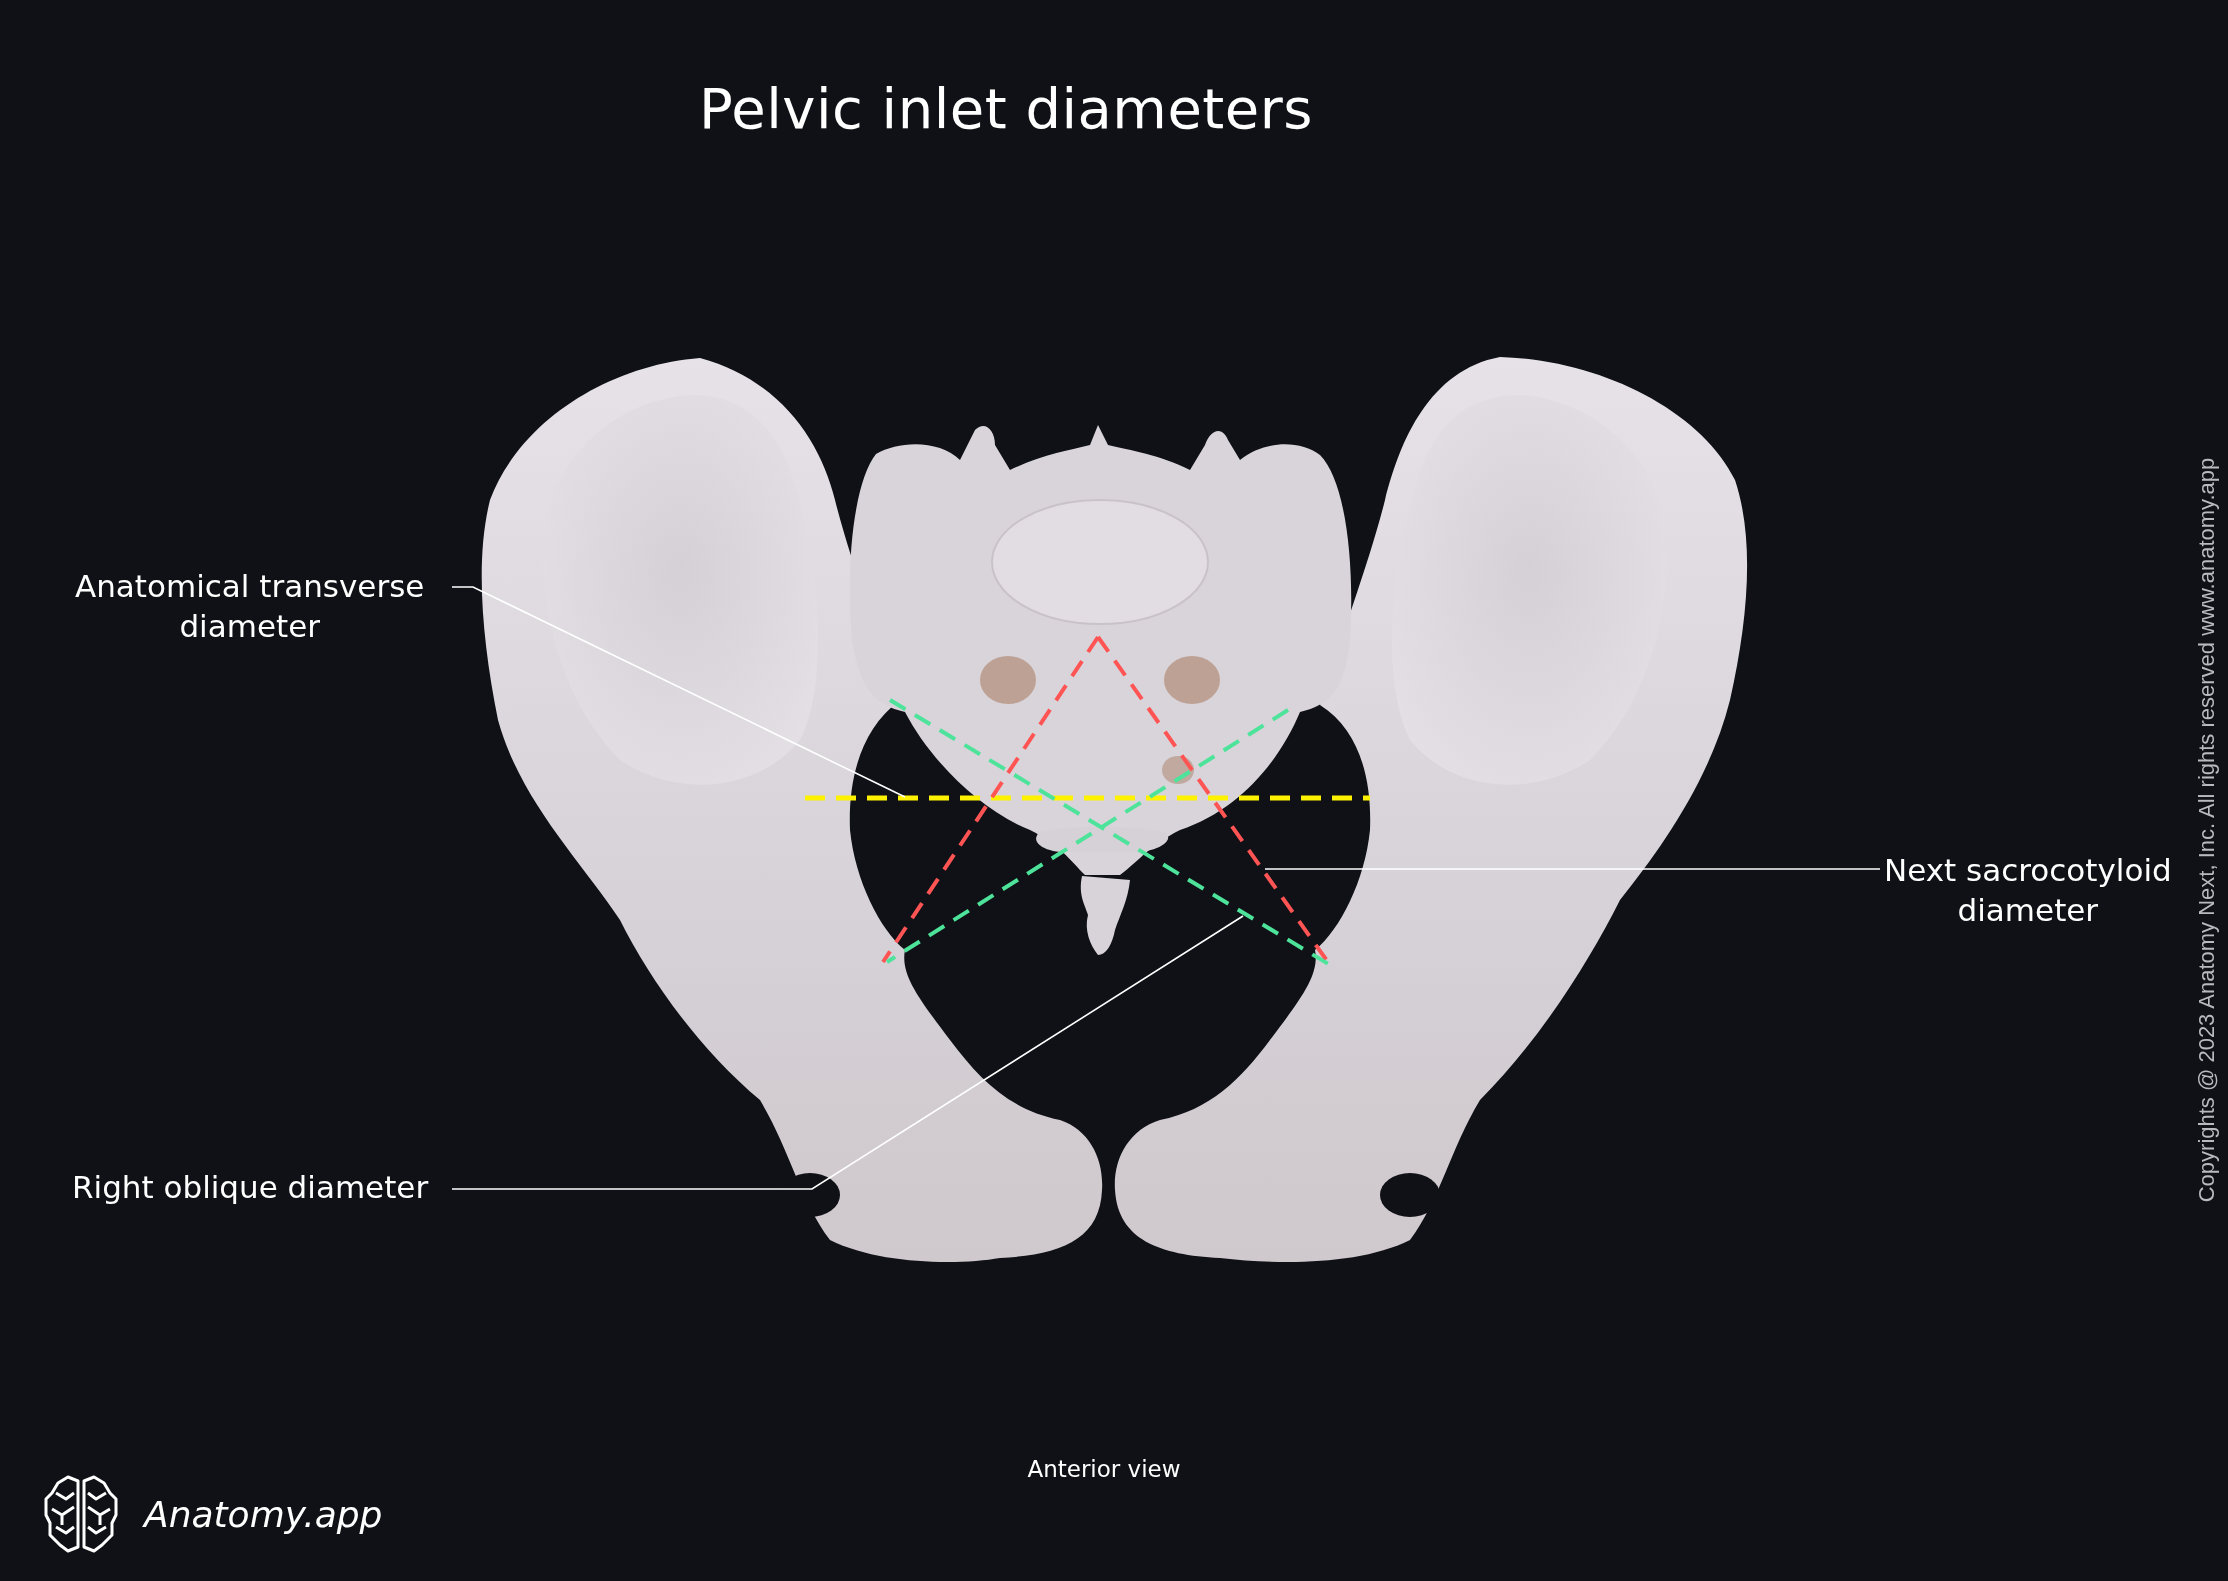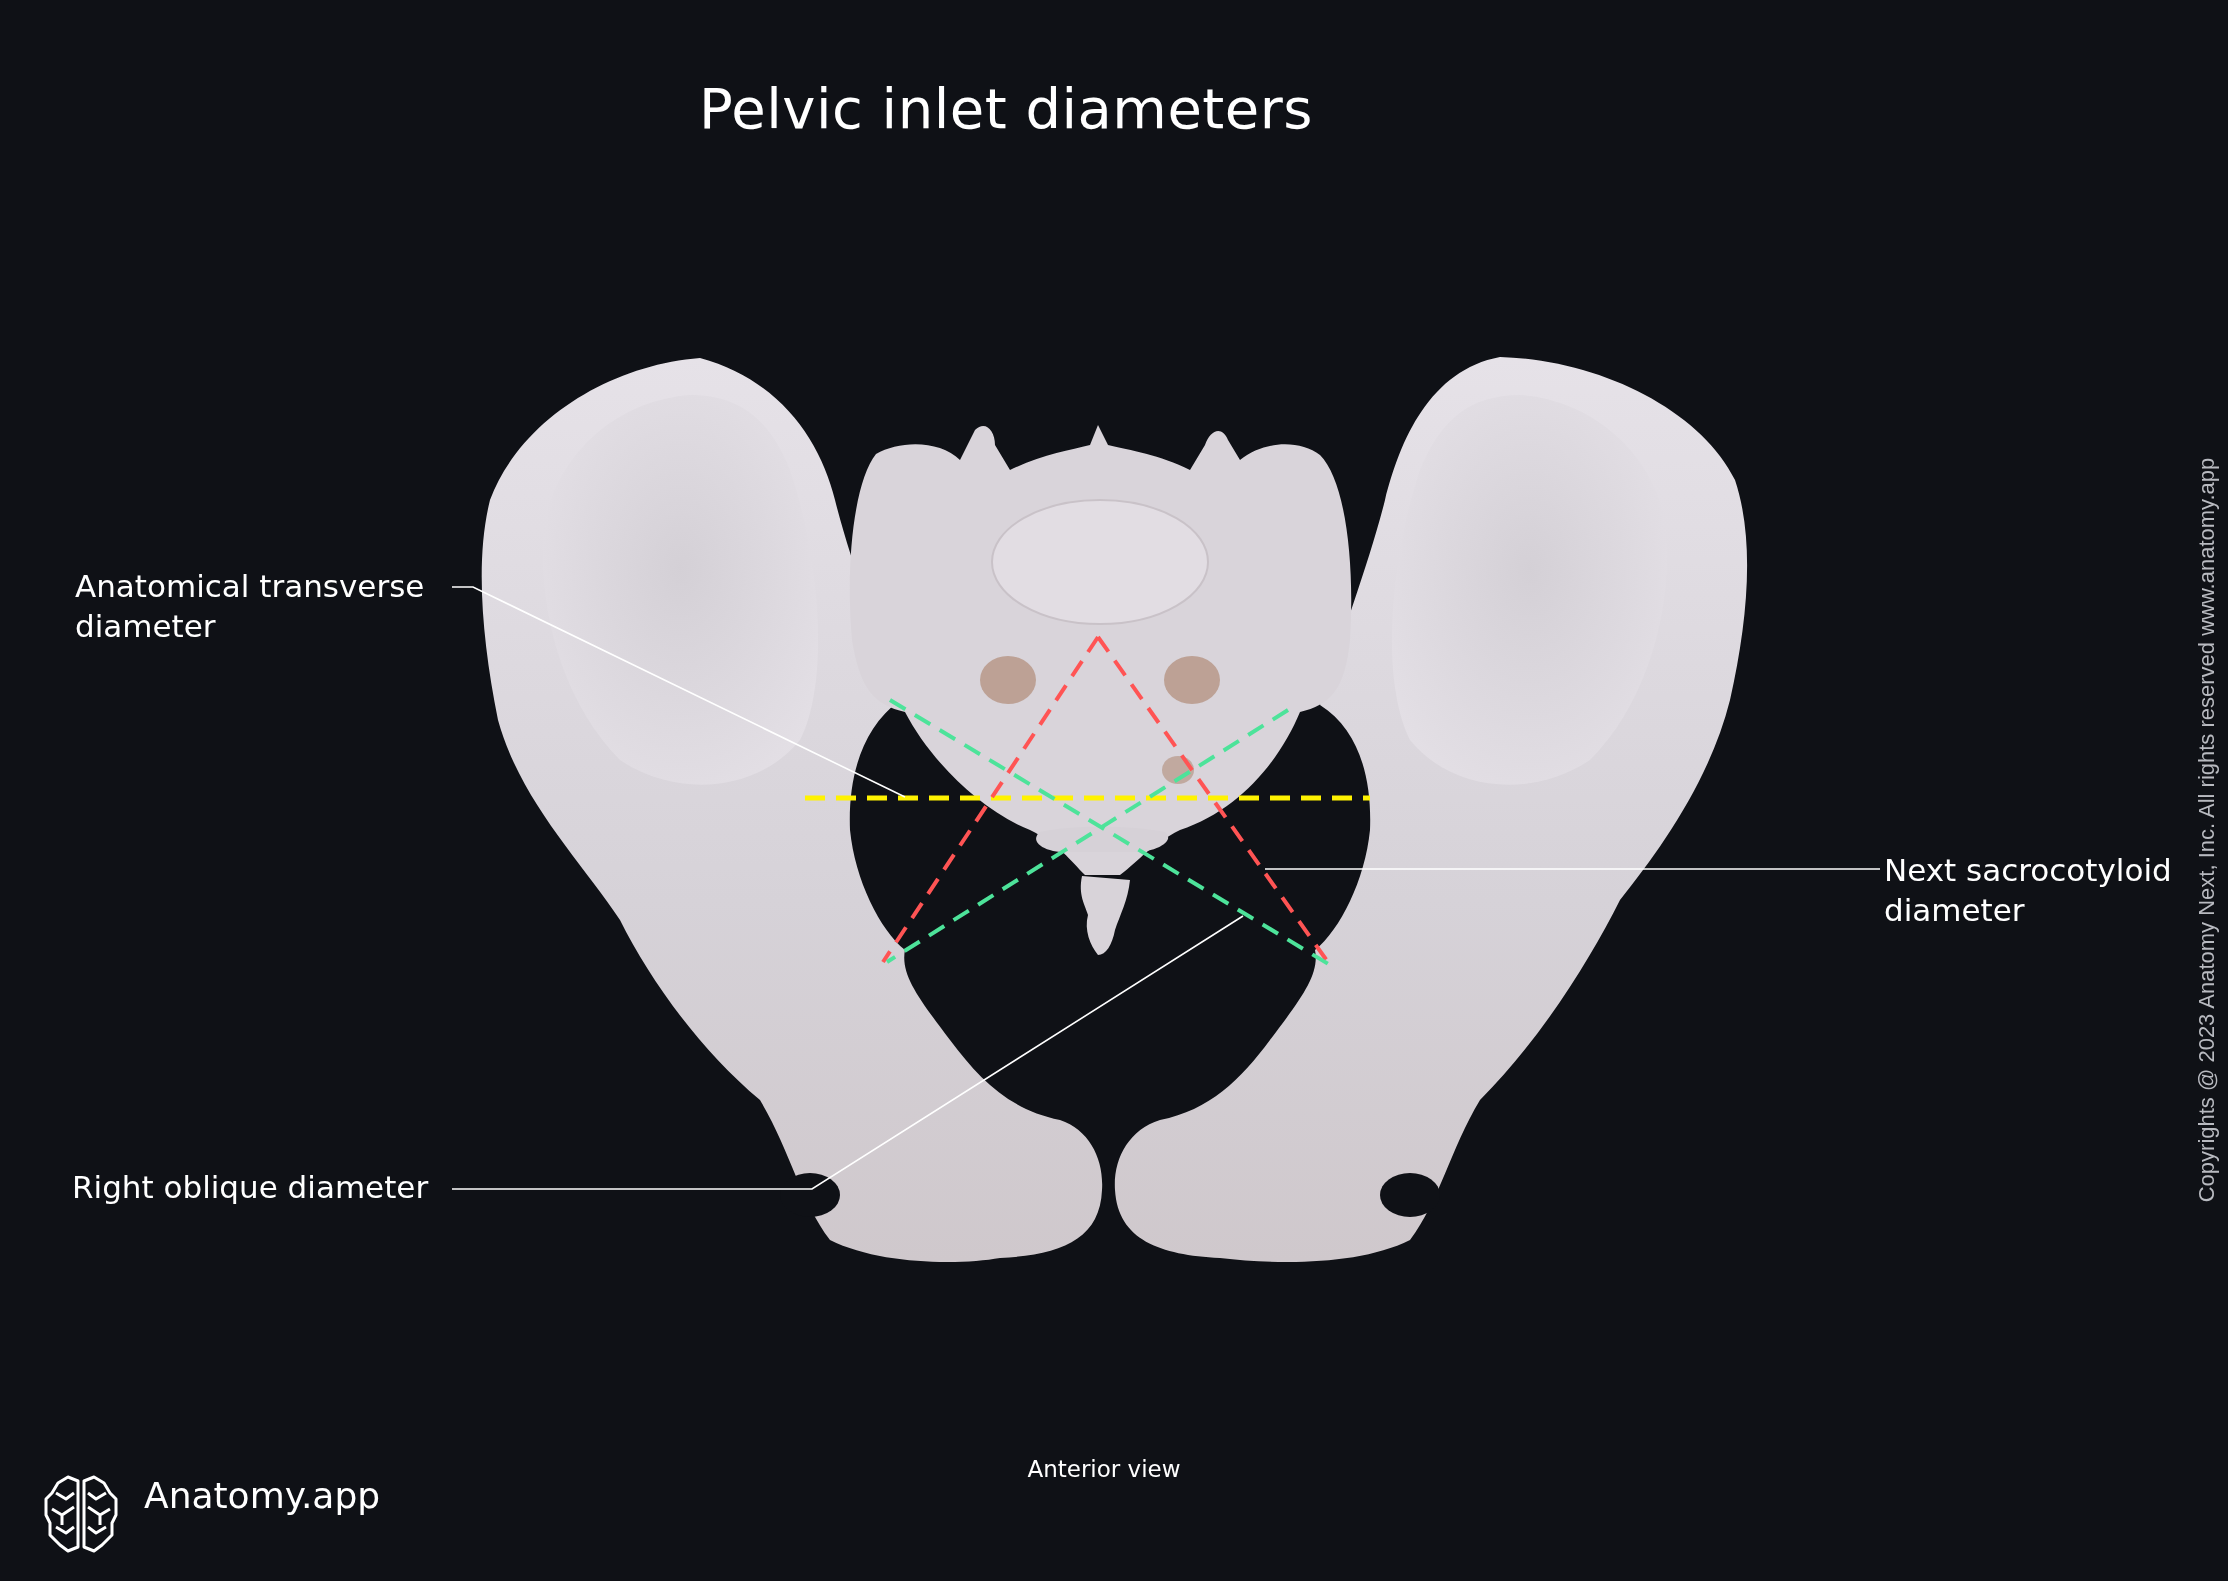--- a/index.html
+++ b/index.html
@@ -9,31 +9,31 @@
     font-family: "DejaVu Sans", sans-serif; color: #ffffff;
   }
   .title {
     position: absolute; left: 0; width: 2012px; top: 76px;
     text-align: center; font-size: 56px; font-weight: 500; letter-spacing: 0.5px;
   }
   .diagram { position: absolute; left: 0; top: 0; width: 2228px; height: 1581px; }
   .label {
     position: absolute; font-size: 31px; line-height: 40px; font-weight: 500; white-space: nowrap;
   }
-  .label span { display: block; }
+  .label span { display: block; text-align: center; }
   .view-label {
     position: absolute; left: 0; width: 2208px; top: 1456px;
     text-align: center; font-size: 23px; font-weight: 500;
   }
   .copyright {
     position: absolute; left: 2207px; top: 830px;
     transform: translate(-50%, -50%) rotate(-90deg);
     font-size: 22px; color: #b8bac0; white-space: nowrap; font-family: "Liberation Sans", sans-serif;
   }
-  .brand { position: absolute; left: 40px; top: 1475px; display: flex; align-items: flex-start; }
+  .brand { position: absolute; left: 40px; top: 1475px; display: flex; align-items: center; font-style: italic; }
   .brand-logo { width: 82px; height: 78px; }
   .brand-name { margin-left: 22px; font-size: 36px; font-weight: 400; }
 </style>
 </head>
 <body>
 
 <div class="title">Pelvic inlet diameters</div>
 
 <svg class="diagram" viewBox="0 0 2228 1581" xmlns="http://www.w3.org/2000/svg">
   <defs>

